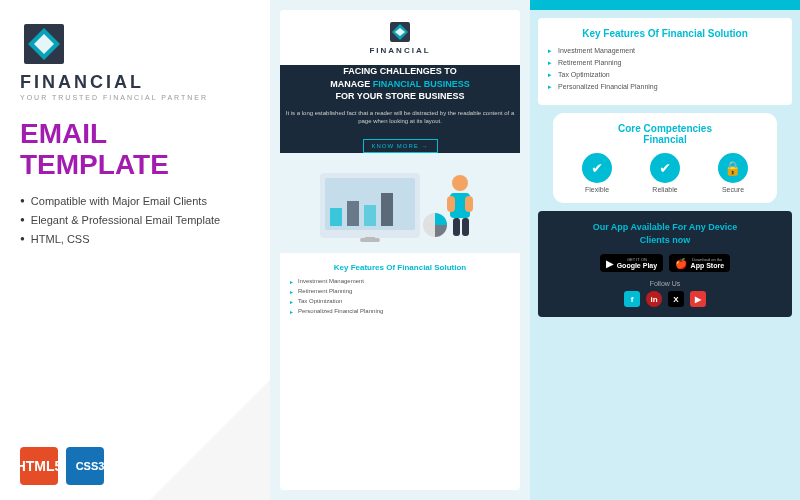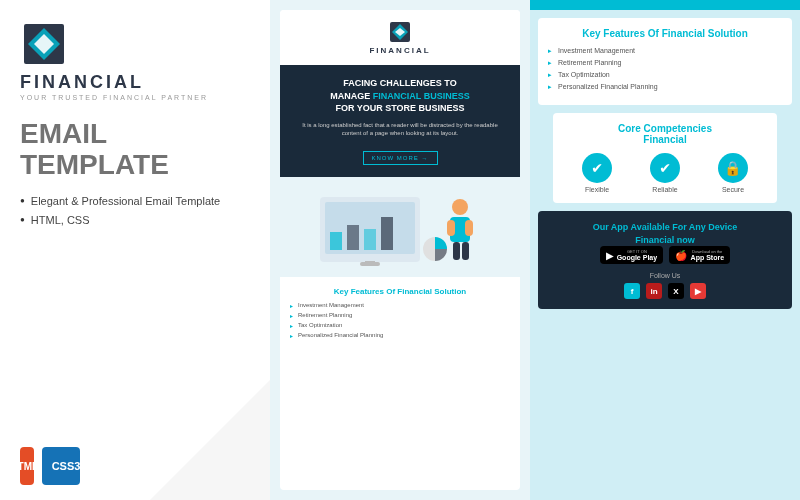--- a/index.html
+++ b/index.html
@@ -50,21 +50,21 @@
     }
     .logo-sub {
       font-size: 7px;
       color: #999;
       letter-spacing: 2px;
       margin-top: 1px;
     }
     .email-template-title {
       font-size: 28px;
       font-weight: 900;
-      color: #737373;
+      color: #a21caf;
       line-height: 1.1;
       margin: 10px 0 14px 0;
       text-transform: uppercase;
     }
     .features-list {
       list-style: none;
       margin-bottom: 14px;
     }
     .features-list li {
       font-size: 11px;
@@ -83,23 +83,23 @@
     .tech-badges {
       display: flex;
       gap: 8px;
       margin-top: auto;
       position: relative;
       z-index: 2;
     }
     .badge-html {
       background: #e44d26;
       color: #fff;
-      font-size: 10px;
+      font-size: 14px;
       font-weight: bold;
-      width: 14px;
+      width: 38px;
       height: 38px;
       display: flex;
       align-items: center;
       justify-content: center;
       border-radius: 4px;
     }
     .badge-css {
       background: #1572b6;
       color: #fff;
       font-size: 11px;
@@ -145,21 +145,20 @@
       margin-bottom: 2px;
     }
     .ep-logo-txt {
       font-size: 8px;
       font-weight: 900;
       letter-spacing: 2px;
       color: #2d3748;
     }
     .ep-hero {
       background: #1a2a3a;
-      padding: 12px;
       text-align: center;
       color: #fff;
     }
     .ep-hero h2 {
       font-size: 9px;
       font-weight: 900;
       line-height: 1.4;
       text-transform: uppercase;
     }
     .ep-hero h2 .highlight {
@@ -256,21 +255,21 @@
     }
     .rp-feature-item::before {
       content: '▸';
       position: absolute;
       left: 0;
       color: #00bcd4;
     }
     .rp-competencies {
       background: #fff;
       margin: 0 23px;
-      border-radius: 4px;
+      border-radius: 11px;
       padding: 10px;
     }
     .rp-competencies-title {
       font-size: 10px;
       font-weight: 700;
       text-align: center;
       color: #333;
       margin-bottom: 8px;
     }
     .rp-competencies-title span {
@@ -306,21 +305,21 @@
       margin: 8px;
       border-radius: 4px;
       padding: 10px;
       text-align: center;
     }
     .rp-app-title {
       font-size: 9px;
       font-weight: 700;
       color: #fff;
       line-height: 1.4;
-      margin-bottom: 0;
+      margin-bottom: 8px;
     }
     .rp-app-title span {
       color: #00bcd4;
     }
     .rp-store-btns {
       display: flex;
       justify-content: center;
       gap: 6px;
       margin-bottom: 8px;
     }
@@ -378,20 +377,21 @@
     <svg class="logo-icon" viewBox="0 0 48 48">
       <rect x="4" y="4" width="40" height="40" rx="2" fill="#2d3748"></rect>
       <polygon points="24,8 40,24 24,40 8,24" fill="#00bcd4" opacity="0.8"></polygon>
       <polygon points="24,14 34,24 24,34 14,24" fill="#fff" opacity="0.9"></polygon>
     </svg>
     <span class="logo-text">FINANCIAL</span>
     <span class="logo-sub">YOUR TRUSTED FINANCIAL PARTNER</span>
   </div>
   <div class="email-template-title">EMAIL TEMPLATE</div>
   <ul class="features-list">
+    <li>Compatible with Major Email Clients</li>
     <li>Elegant &amp; Professional Email Template</li>
     <li>HTML, CSS</li>
   </ul>
   <div class="tech-badges">
     <div class="badge-html">HTML5</div>
     <div class="badge-css">CSS3</div>
   </div>
 </div>
 
 <div class="center-panel">
@@ -480,39 +480,39 @@
       </div>
       <div class="rp-icon-item">
         <div class="rp-icon-circle">🔒</div>
         <span class="rp-icon-label">Secure</span>
       </div>
     </div>
   </div>
   <div class="rp-app-section">
     <div class="rp-app-title">
       <span>Our App Available For Any Device</span><br>
-      <span style="color:#00bcd4;">Financial now</span>
+      <span style="color:#00bcd4;">Clients now</span>
     </div>
     <div class="rp-store-btns">
       <div class="rp-store-btn">
         <span class="rp-store-btn-icon">▶</span>
         <div class="rp-store-btn-text">
           <span class="small">GET IT ON</span>
           <span class="big">Google Play</span>
         </div>
       </div>
       <div class="rp-store-btn">
         <span class="rp-store-btn-icon">🍎</span>
         <div class="rp-store-btn-text">
           <span class="small">Download on the</span>
           <span class="big">App Store</span>
         </div>
       </div>
     </div>
     <div class="rp-follow">Follow Us</div>
     <div class="rp-social-icons">
       <div class="rp-social-icon">f</div>
-      <div class="rp-social-icon" style="background:#b91c1c;">in</div>
+      <div class="rp-social-icon" style="background:#b91c1c;border-radius:8px;">in</div>
       <div class="rp-social-icon" style="background:#000;">X</div>
       <div class="rp-social-icon" style="background:#e53935;">▶</div>
     </div>
   </div>
 </div>
 
 </body></html>

